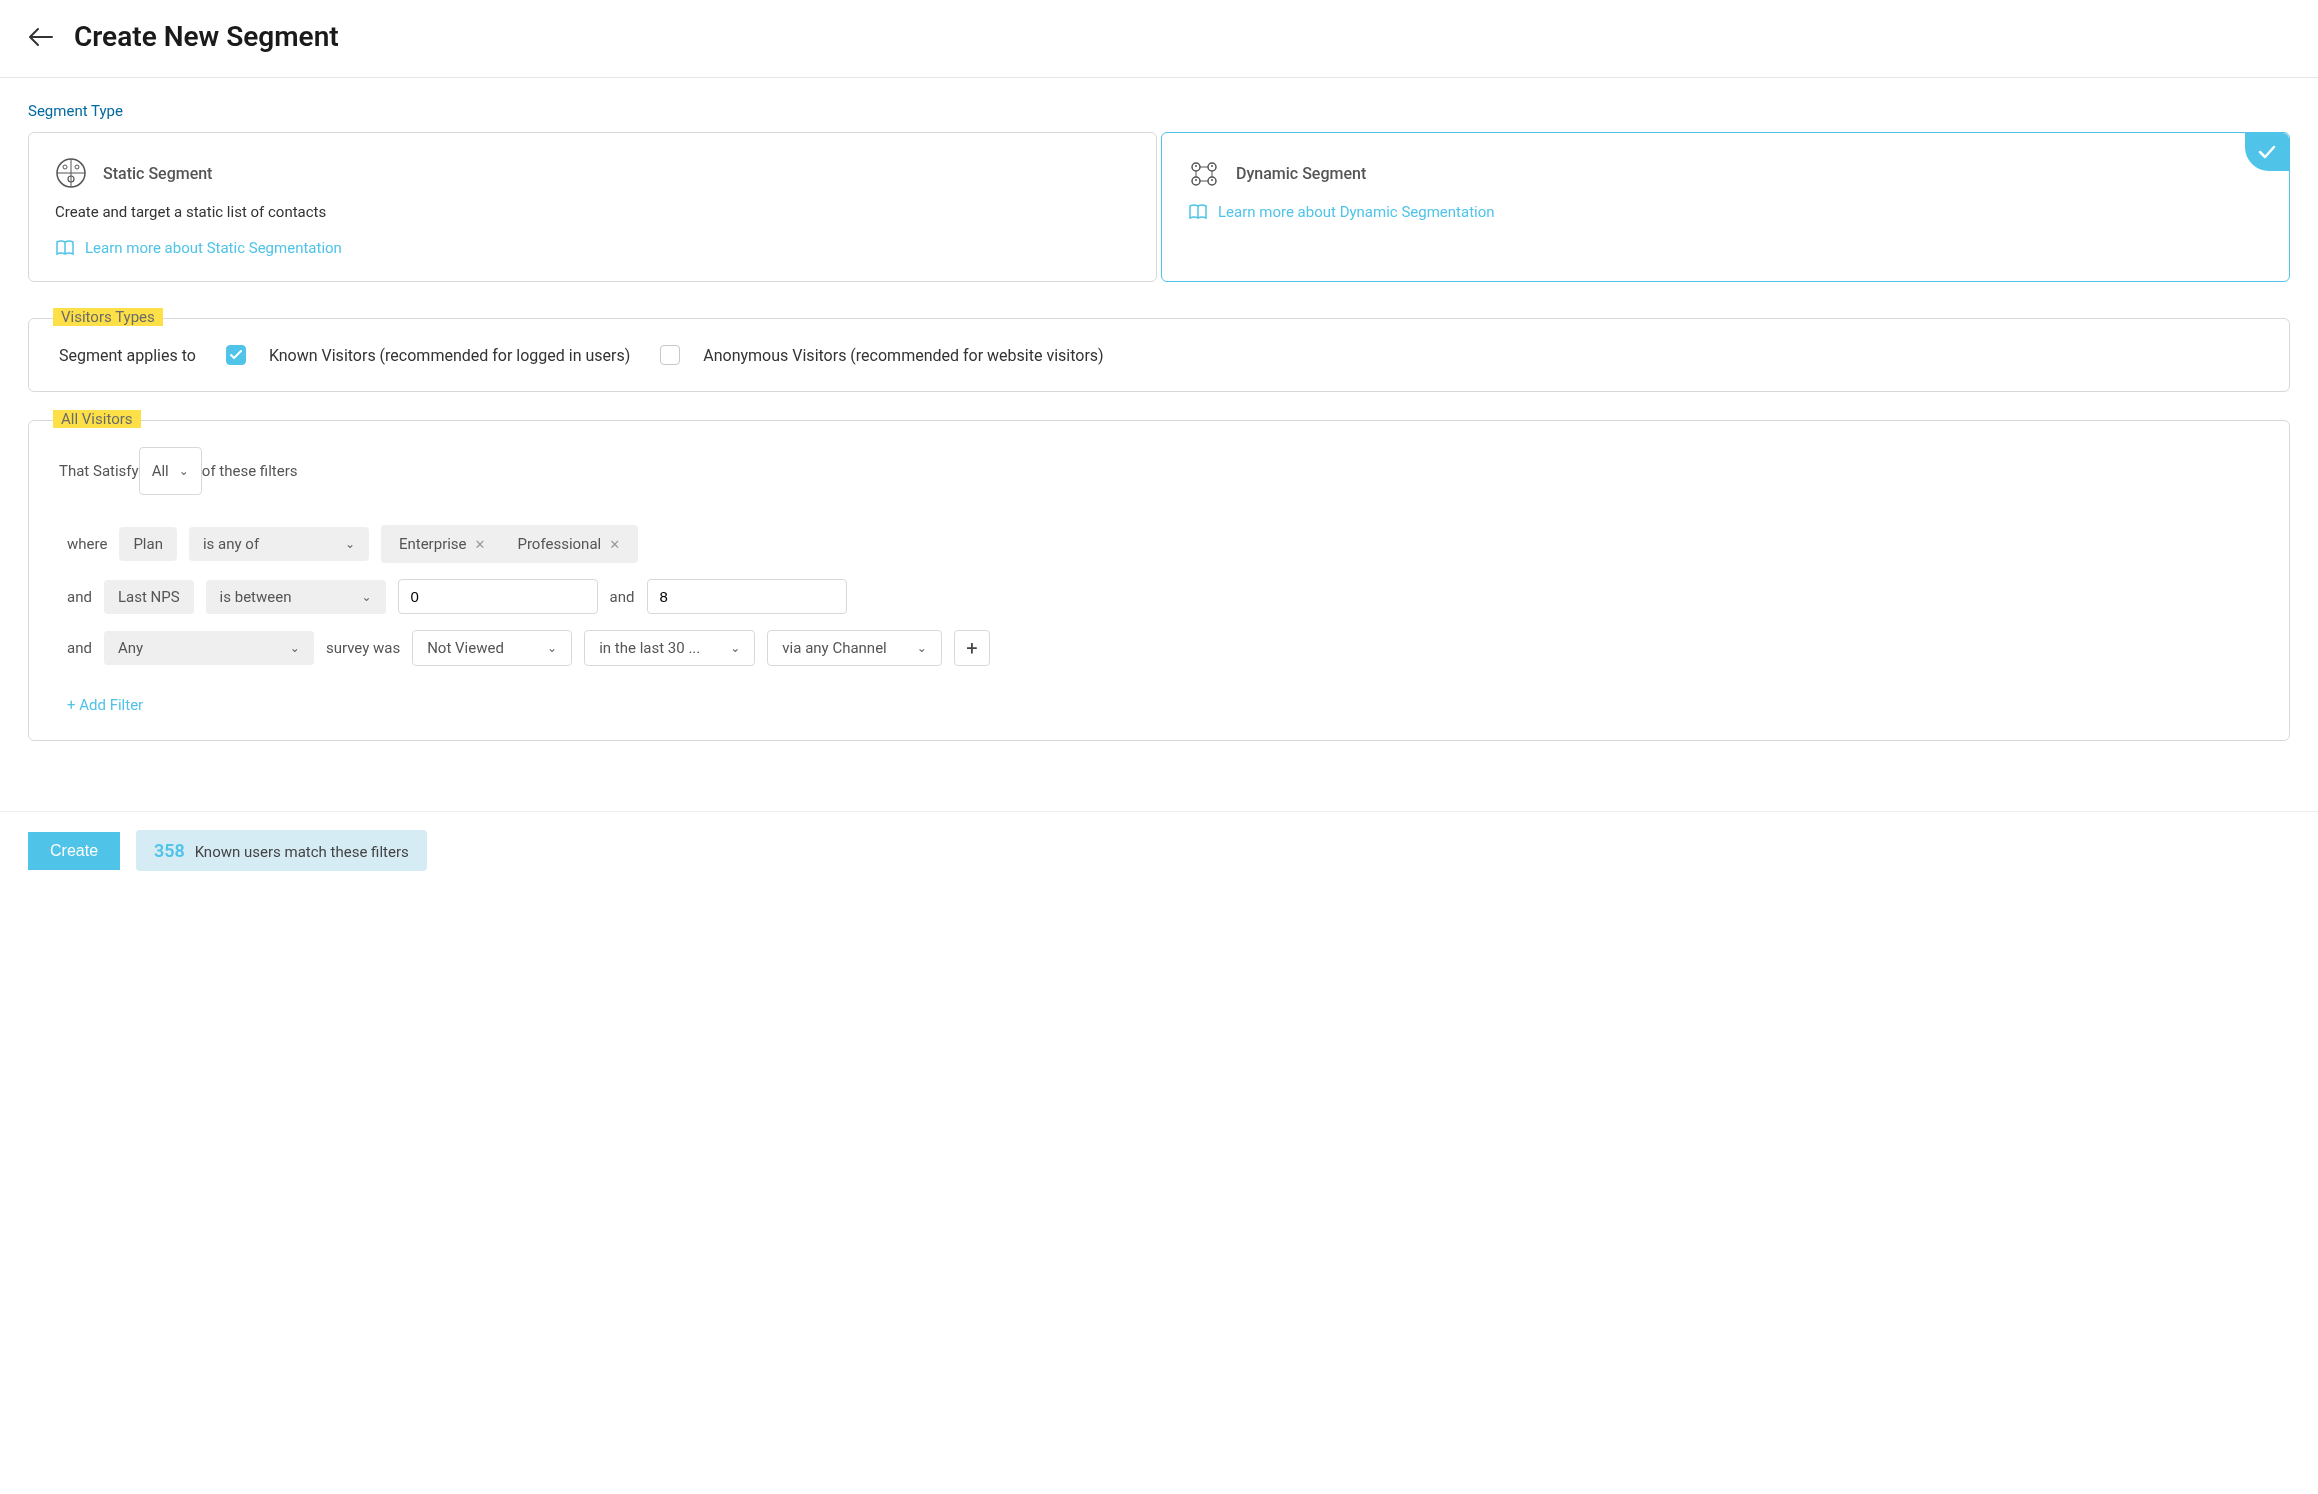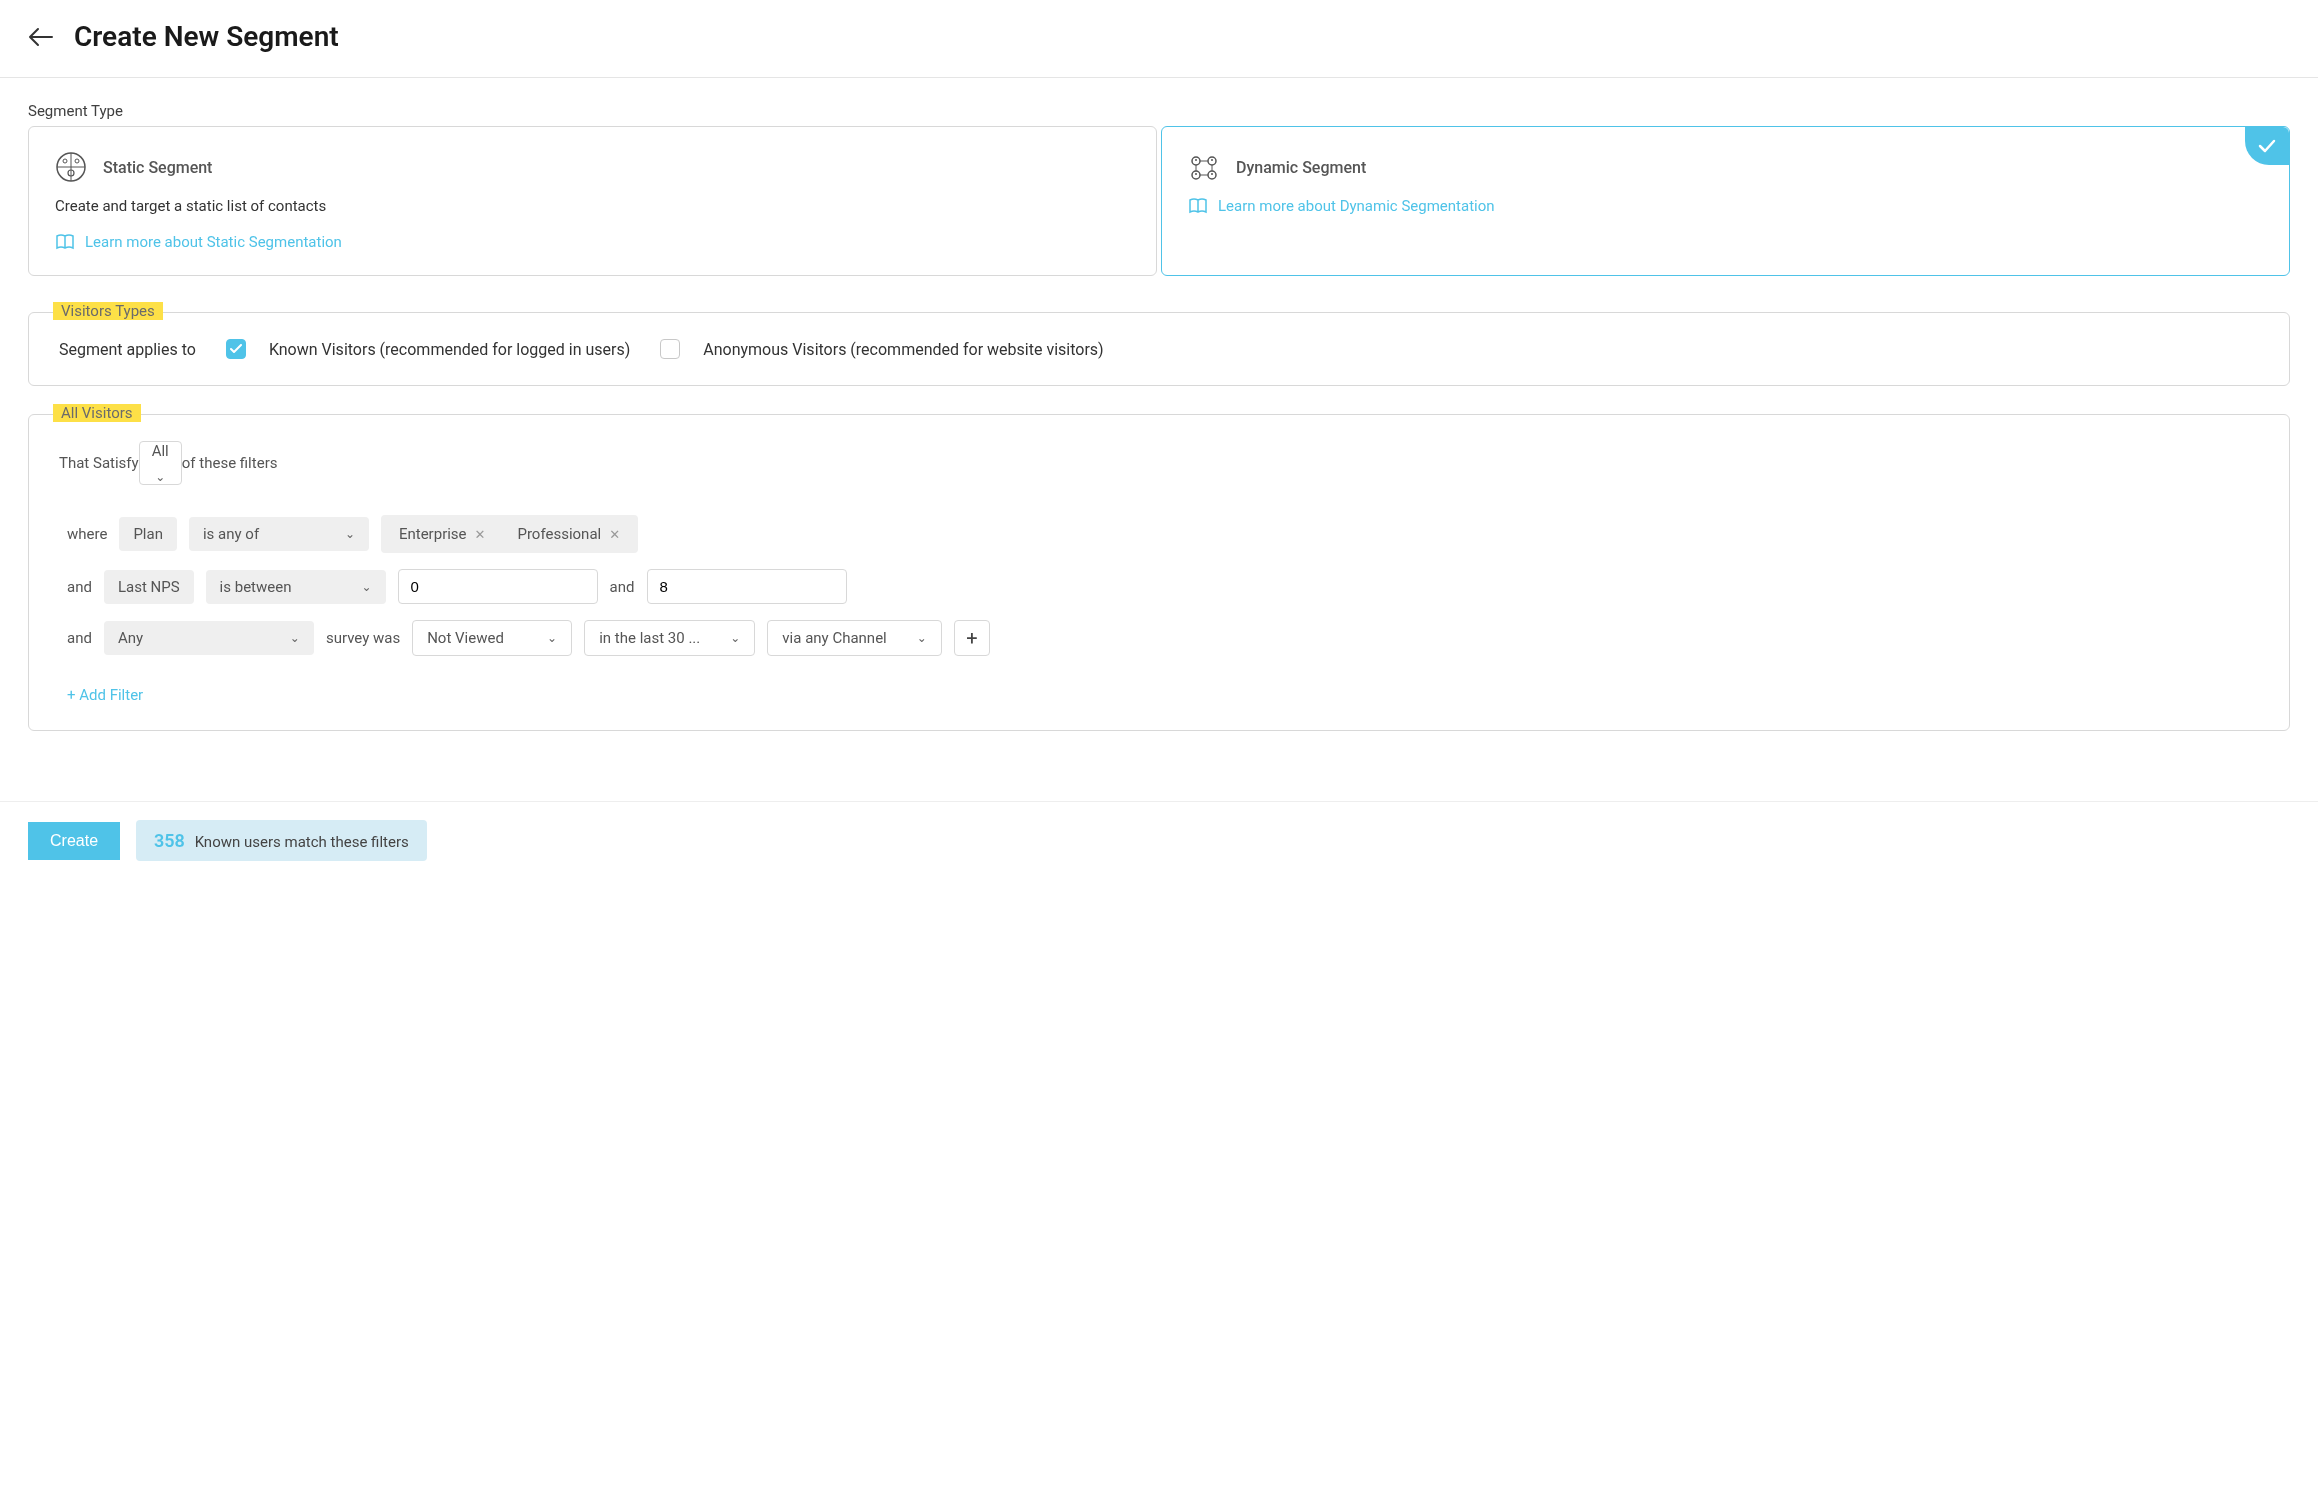--- a/index.html
+++ b/index.html
@@ -1,38 +1,38 @@
 <!DOCTYPE html>
 <html><head>
 <meta charset="utf-8">
 <style>
 * { box-sizing: border-box; margin: 0; padding: 0; }
 body { font-family: -apple-system, BlinkMacSystemFont, "Segoe UI", Roboto, Helvetica, Arial, sans-serif; color: #333; background: #fff; }
 .header { display: flex; align-items: center; padding: 20px 28px 24px; border-bottom: 1px solid #e5e5e5; }
 .back-arrow { margin-right: 20px; cursor: pointer; }
 .page-title { font-size: 28px; font-weight: 600; color: #1a1a1a; }
 .content { padding: 24px 28px; }
-.section-label { font-size: 15px; color: #404040; margin-bottom: 6px; }
+.section-label { font-size: 15px; color: #0369a1; margin-bottom: 12px; }
 .cards { display: flex; gap: 4px; margin-bottom: 36px; }
 .card { flex: 1; border: 1px solid #d8d8d8; border-radius: 6px; padding: 24px 26px; position: relative; cursor: pointer; }
 .card.selected { border-color: #4fc3e8; }
 .card-head { display: flex; align-items: center; gap: 16px; margin-bottom: 14px; }
 .card-icon { width: 32px; height: 32px; }
 .card-title { font-size: 16px; color: #555; font-weight: 500; }
 .card-desc { font-size: 15px; color: #333; margin-bottom: 18px; }
 .card-link { display: flex; align-items: center; gap: 10px; color: #4fc3e8; font-size: 15px; text-decoration: none; }
 .selected-badge { position: absolute; top: 0; right: 0; width: 44px; height: 38px; background: #4fc3e8; border-radius: 0 6px 0 24px; display: flex; align-items: center; justify-content: center; }
 .fieldset { border: 1px solid #d8d8d8; border-radius: 6px; padding: 26px 30px; margin-bottom: 28px; position: relative; }
 .fieldset-legend { position: absolute; top: -11px; left: 24px; background: #fde047; padding: 0 8px; font-size: 15px; color: #6b6b6b; }
 .visitor-row { display: flex; align-items: center; gap: 30px; flex-wrap: wrap; }
 .visitor-option { display: flex; align-items: center; gap: 23px; cursor: pointer; }
 .checkbox { width: 20px; height: 20px; border: 1px solid #c8c8c8; border-radius: 4px; display: flex; align-items: center; justify-content: center; }
 .checkbox.checked { background: #4fc3e8; border-color: #4fc3e8; }
 .satisfy-row { display: flex; align-items: center; margin-bottom: 30px; font-size: 15px; color: #555; }
-.mini-select { border: 1px solid #d8d8d8; border-radius: 4px; padding: 0 12px; display: flex; align-items: center; gap: 10px; cursor: pointer; background: #fff; flex-direction: column; }
+.mini-select { border: 1px solid #d8d8d8; border-radius: 4px; padding: 14px 12px; display: flex; align-items: center; gap: 10px; cursor: pointer; background: #fff; }
 .filter-row { display: flex; align-items: center; gap: 12px; margin-bottom: 16px; flex-wrap: wrap; font-size: 15px; color: #555; padding-left: 8px; }
 .chip { background: #efefef; border-radius: 4px; padding: 8px 14px; font-size: 15px; }
 .dropdown { background: #efefef; border-radius: 4px; padding: 8px 14px; display: flex; align-items: center; gap: 30px; cursor: pointer; min-width: 140px; justify-content: space-between; }
 .dropdown.wide { min-width: 180px; }
 .dropdown.white { background: #fff; border: 1px solid #d8d8d8; }
 .tag { padding: 8px 12px; font-size: 15px; display: flex; align-items: center; gap: 8px; }
 .tag-x { color: #999; cursor: pointer; font-size: 13px; }
 .tags-container { background: #efefef; border-radius: 4px; display: flex; gap: 8px; padding: 2px 6px; }
 .text-input { border: 1px solid #d8d8d8; border-radius: 4px; padding: 8px 12px; font-size: 15px; width: 200px; background: #fff; }
 .plus-btn { border: 1px solid #d8d8d8; border-radius: 4px; width: 36px; height: 36px; display: flex; align-items: center; justify-content: center; cursor: pointer; font-size: 20px; color: #444; }

